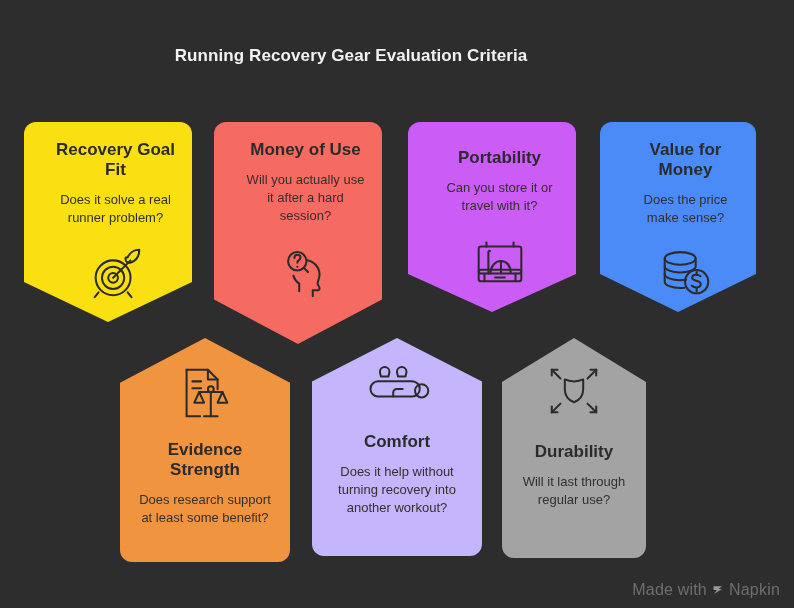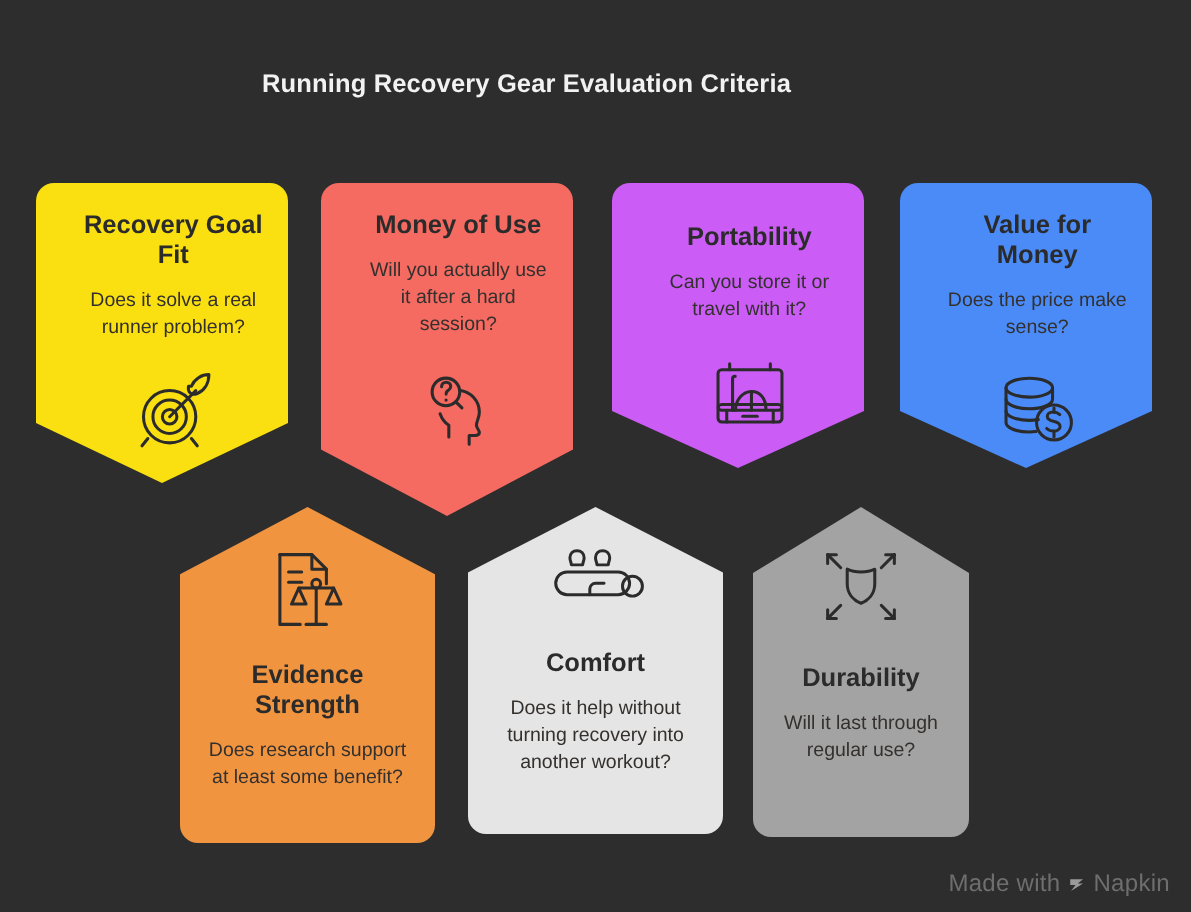--- a/index.html
+++ b/index.html
@@ -179,21 +179,21 @@
           <path d="M22 46c0-7 5-13 11-13s10 5 10 12"></path>
           <path d="M33 33v13"></path>
           <path d="M27 50h10"></path>
           <line x1="16" y1="46" x2="16" y2="54"></line>
           <line x1="48" y1="46" x2="48" y2="54"></line>
         </svg>
       </div>
     </div>
   </div>
 
-  <div class="card row-top" style="left:600px; top:122px; width:168px; height:190px; background:#4a8bf7;text-decoration:underline;">
+  <div class="card row-top" style="left:600px; top:122px; width:156px; height:190px; background:#4a8bf7;text-decoration:underline;">
     <div class="card-inner">
       <div class="card-title">Value for Money</div>
       <div class="card-desc">Does the price make sense?</div>
       <div class="card-icon">
         <svg viewBox="0 0 64 64" fill="none" stroke="#2b2b2b" stroke-width="2.1" stroke-linecap="round" stroke-linejoin="round">
           <ellipse cx="26" cy="18" rx="16" ry="6.5"></ellipse>
           <path d="M10 18v8c0 3.6 7.2 6.5 16 6.5s16-2.9 16-6.5v-8"></path>
           <path d="M10 26v8c0 3.6 7.2 6.5 16 6.5 2.2 0 4.3-.2 6.2-.5"></path>
           <path d="M10 34v8c0 3.6 7.2 6.5 16 6.5 1.6 0 3.1-.1 4.6-.3"></path>
           <circle cx="43" cy="42" r="12"></circle>
@@ -220,21 +220,21 @@
           <line x1="26" y1="31" x2="50" y2="31"></line>
           <path d="M26 31l-5 11h10z"></path>
           <path d="M50 31l-5 11h10z"></path>
         </svg>
       </div>
       <div class="card-title">Evidence Strength</div>
       <div class="card-desc">Does research support at least some benefit?</div>
     </div>
   </div>
 
-  <div class="card row-bottom" style="left:312px; top:338px; width:170px; height:218px; background:#e5e5e5;">
+  <div class="card row-bottom" style="left:312px; top:338px; width:170px; height:218px; background:#c4b5fd;">
     <div class="card-inner" style="top:26px;">
       <div class="card-icon" style="height:46px; width:72px; margin-bottom:22px;">
         <svg viewBox="0 0 76 48" fill="none" stroke="#2b2b2b" stroke-width="2.1" stroke-linecap="round" stroke-linejoin="round">
           <path d="M20 8c0-3 2.2-5 5-5s5 2 5 5c0 2-1 3.2-1 5h-8c0-1.8-1-3-1-5z"></path>
           <path d="M38 8c0-3 2.2-5 5-5s5 2 5 5c0 2-1 3.2-1 5h-8c0-1.8-1-3-1-5z"></path>
           <path d="M10 26c0-4.4 3.6-8 8-8h36c4.4 0 8 3.6 8 8s-3.6 8-8 8H18c-4.4 0-8-3.6-8-8z"></path>
           <path d="M34 34v-4c0-2.2 1.8-4 4-4h6"></path>
           <circle cx="64" cy="28" r="7"></circle>
         </svg>
       </div>

